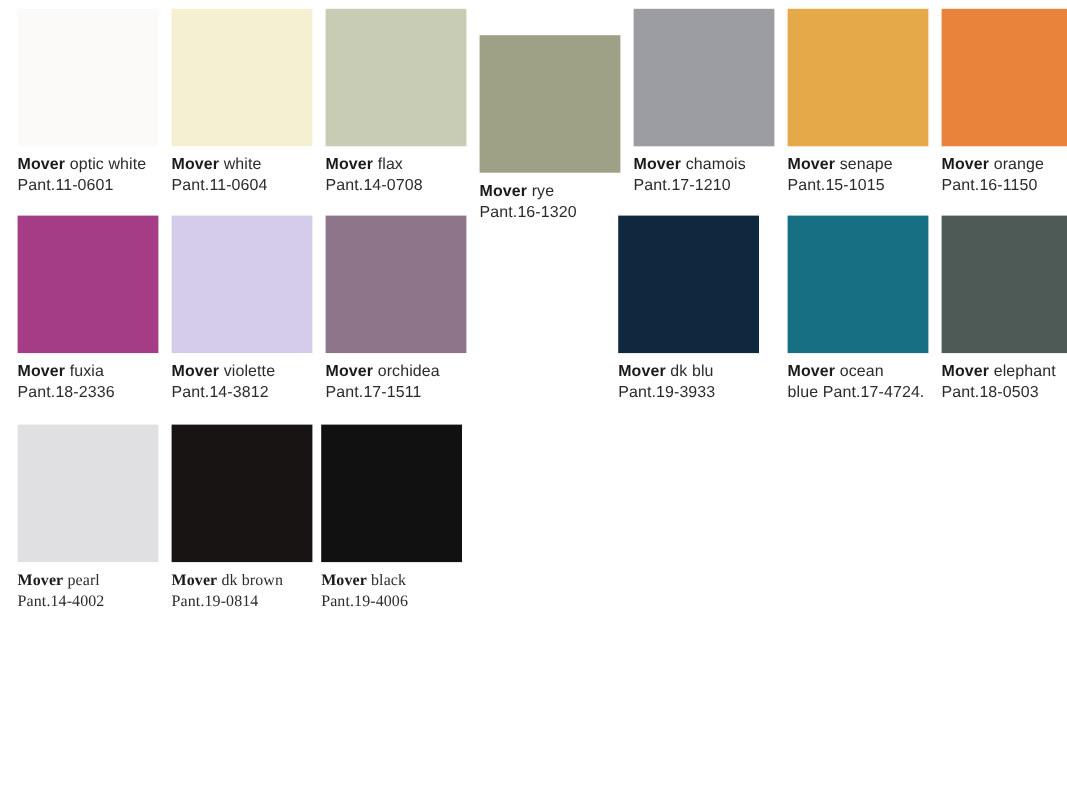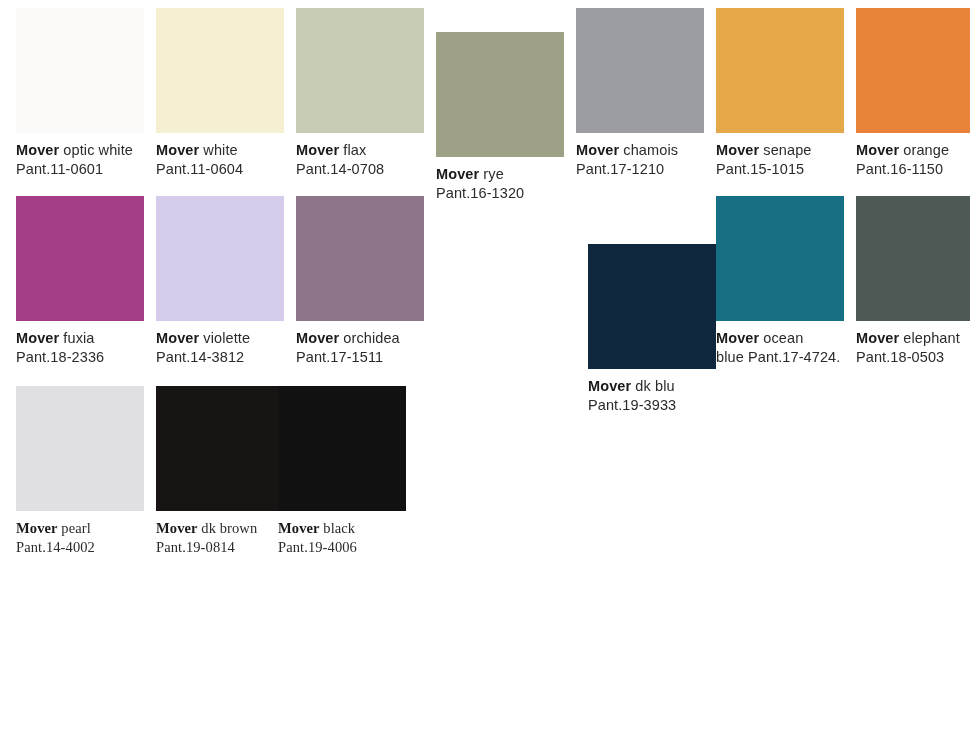--- a/index.html
+++ b/index.html
@@ -114,21 +114,21 @@
         <div class="swatch-caption"><span class="brand-name">Mover</span> <span class="color-name">fuxia</span><span class="pantone-code">Pant.18-2336</span></div>
       </div>
       <div class="swatch-cell" style="left: 156px;">
         <div class="swatch-chip" style="height: 125px; background: rgb(212, 204, 234);"></div>
         <div class="swatch-caption"><span class="brand-name">Mover</span> <span class="color-name">violette</span><span class="pantone-code">Pant.14-3812</span></div>
       </div>
       <div class="swatch-cell" style="left: 296px;">
         <div class="swatch-chip" style="height: 125px; background: rgb(142, 117, 138);"></div>
         <div class="swatch-caption"><span class="brand-name">Mover</span> <span class="color-name">orchidea</span><span class="pantone-code">Pant.17-1511</span></div>
       </div>
-      <div class="swatch-cell" style="left: 588px; margin-top: 48px;">
+      <div class="swatch-cell" style="left: 562px;">
         <div class="swatch-chip" style="height: 125px; background: rgb(16, 40, 61);"></div>
         <div class="swatch-caption"><span class="brand-name">Mover</span> <span class="color-name">dk blu</span><span class="pantone-code">Pant.19-3933</span></div>
       </div>
       <div class="swatch-cell" style="left: 716px;">
         <div class="swatch-chip" style="height: 125px; background: rgb(23, 111, 131);"></div>
         <div class="swatch-caption wrap"><span class="brand-name">Mover</span> <span class="color-name">ocean</span><br><span class="color-name">blue</span> <span class="pantone-code">Pant.17-4724.</span></div>
       </div>
       <div class="swatch-cell" style="left: 856px;">
         <div class="swatch-chip" style="height: 125px; background: rgb(78, 90, 86);"></div>
         <div class="swatch-caption"><span class="brand-name">Mover</span> <span class="color-name">elephant</span><span class="pantone-code">Pant.18-0503</span></div>
@@ -136,18 +136,18 @@
     </div>
     <div class="swatch-row" style="top: 386px; height: 187px; font-family: Liberation Serif, serif;">
       <div class="swatch-cell" style="left: 16px;">
         <div class="swatch-chip" style="height: 125px; background: rgb(224, 224, 226);"></div>
         <div class="swatch-caption"><span class="brand-name">Mover</span> <span class="color-name">pearl</span><span class="pantone-code">Pant.14-4002</span></div>
       </div>
       <div class="swatch-cell" style="left: 156px;">
         <div class="swatch-chip" style="height: 125px; background: rgb(23, 20, 19);"></div>
         <div class="swatch-caption"><span class="brand-name">Mover</span> <span class="color-name">dk brown</span><span class="pantone-code">Pant.19-0814</span></div>
       </div>
-      <div class="swatch-cell" style="left: 278px;">
+      <div class="swatch-cell" style="left: 292px;">
         <div class="swatch-chip" style="height: 125px; background: rgb(17, 17, 17);"></div>
         <div class="swatch-caption"><span class="brand-name">Mover</span> <span class="color-name">black</span><span class="pantone-code">Pant.19-4006</span></div>
       </div>
     </div>
   </div>
 
 </body></html>

